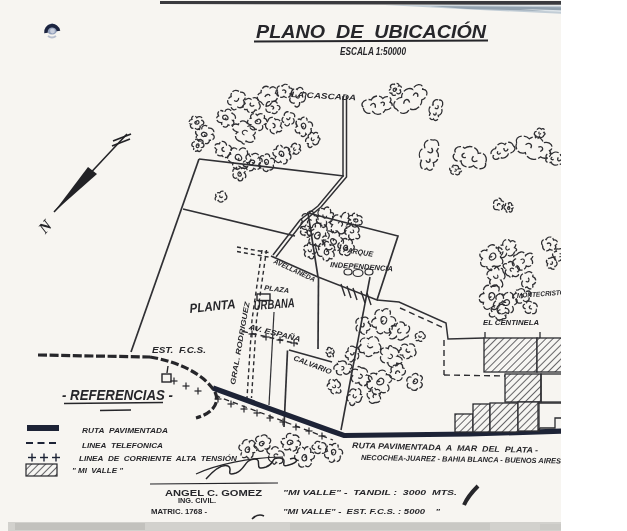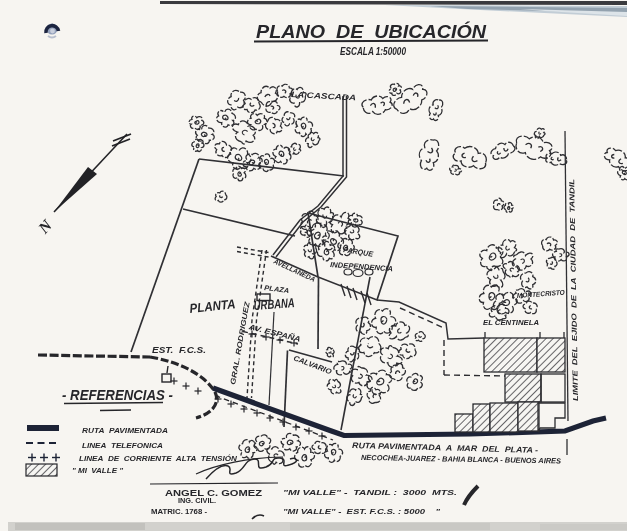--- a/index.html
+++ b/index.html
@@ -1,16 +1,16 @@
 <!DOCTYPE html>
 <html><head>
 <meta charset="utf-8">
 <style>
 html,body{margin:0;padding:0;background:#fff;}
-#page{position:relative;width:627px;height:531px;overflow:hidden;background:#f7f5f1;font-family:"Liberation Sans",sans-serif;}
+#page{position:relative;width:561px;height:531px;overflow:hidden;background:#f7f5f1;font-family:"Liberation Sans",sans-serif;}
 svg{display:block}
 .t{font-family:"Liberation Sans",sans-serif;font-style:italic;fill:#26262a;}
 </style>
 </head>
 <body>
 <div id="page">
 <svg width="627" height="531" viewBox="0 0 627 531">
 <defs>
 <pattern id="hatch" width="5" height="5" patternUnits="userSpaceOnUse" patternTransform="rotate(45)">
   <rect width="5" height="5" fill="#f6f5f2"></rect>

